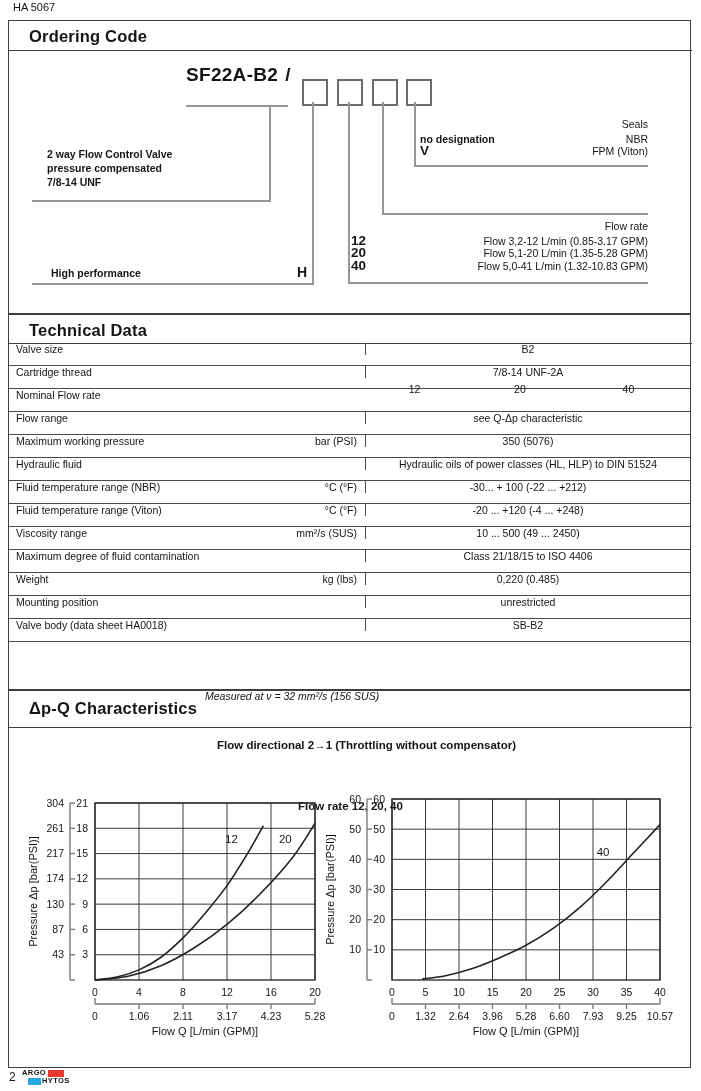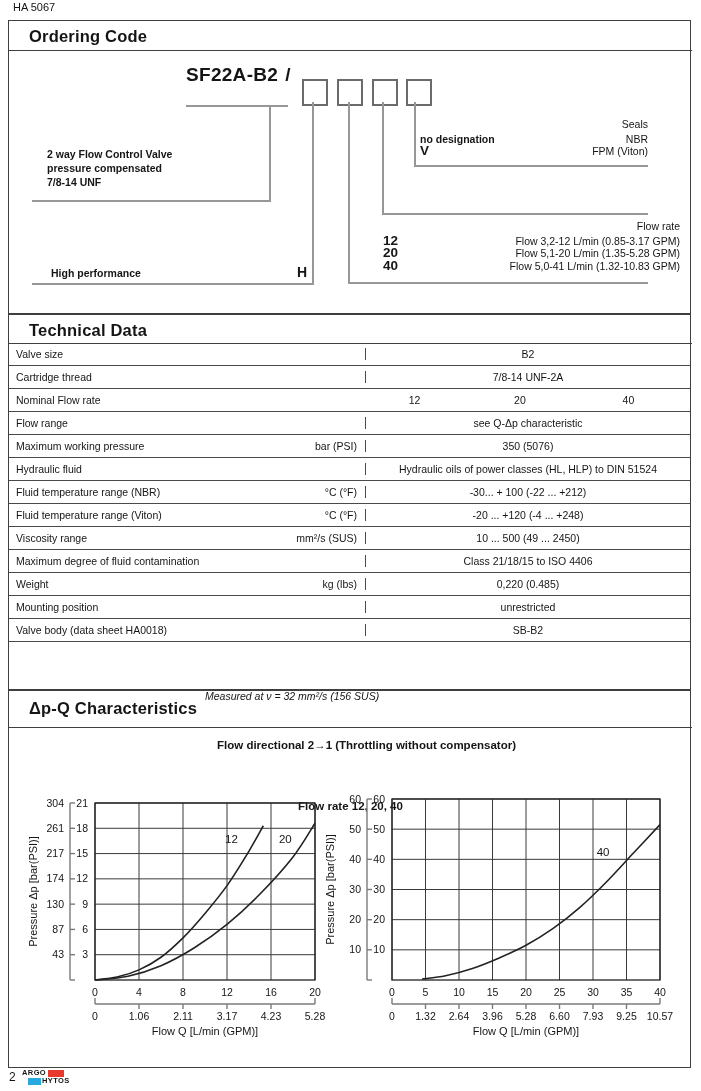--- a/index.html
+++ b/index.html
@@ -18,21 +18,21 @@
   .left-block{left:47px;top:147px;font-size:10.5px;font-weight:bold;line-height:14px;}
   .oblock{position:absolute;font-size:10.5px;}
   .ob-header{font-weight:normal;text-align:right;line-height:13px;margin-bottom:2px;}
   .ob-row{display:flex;align-items:baseline;line-height:12.4px;}
   .ob-code{font-weight:bold;}
   .ob-code.big{font-size:13.5px;}
   .ob-desc{margin-left:auto;}
   .hp-row{left:51px;top:264px;width:256px;display:flex;align-items:baseline;font-size:10.5px;font-weight:bold;}
   .hp-code{margin-left:auto;font-size:14px;}
   .ttable{position:absolute;left:8px;top:343px;width:683px;border-left:1.5px solid #3f3f3f;border-right:1.5px solid #3f3f3f;box-sizing:border-box;}
-  .trow{display:flex;height:22px;border-bottom:1px solid #4a4a4a;align-items:center;font-size:10.5px;}
+  .trow{display:flex;height:22px;border-bottom:1px solid #4a4a4a;align-items:flex-start;font-size:10.5px;}
   .tcell-l{width:356px;display:flex;align-items:center;padding:0 8px 0 7px;box-sizing:border-box;}
   .tunit{margin-left:auto;white-space:nowrap;}
   .tcell-r{flex:1;border-left:1px solid #4a4a4a;display:flex;align-items:center;justify-content:center;position:relative;}
   .tv3{position:absolute;transform:translateX(-50%);top:50%;margin-top:-6px;line-height:12px;}
   .tv3-0{left:15%;}.tv3-1{left:47.5%;}.tv3-2{left:81%;}
   .measured{position:absolute;left:205px;top:690px;font-size:10.5px;font-style:italic;}
   .chart-title{position:absolute;left:0;width:100%;text-align:center;font-weight:bold;font-size:11.5px;}
   svg.chart{position:absolute;overflow:visible;}
   svg.chart text{font-family:"Liberation Sans","DejaVu Sans",sans-serif;fill:#151515;}
   svg.chart .tick{font-size:10.5px;}
@@ -87,21 +87,21 @@
       <div class="ob-header">Seals</div>
       <div class="ob-row">
         <span class="ob-code">no designation</span>
         <span class="ob-desc">NBR</span>
       </div>
       <div class="ob-row">
         <span class="ob-code big">V</span>
         <span class="ob-desc">FPM (Viton)</span>
       </div>
     </div>
-  <div class="oblock" style="left:351px;top:220px;width:297px;padding-left:32px;">
+  <div class="oblock" style="left:351px;top:220px;width:297px;">
       <div class="ob-header">Flow rate</div>
       <div class="ob-row">
         <span class="ob-code big">12</span>
         <span class="ob-desc">Flow 3,2-12 L/min (0.85-3.17 GPM)</span>
       </div>
       <div class="ob-row">
         <span class="ob-code big">20</span>
         <span class="ob-desc">Flow 5,1-20 L/min (1.35-5.28 GPM)</span>
       </div>
       <div class="ob-row">

